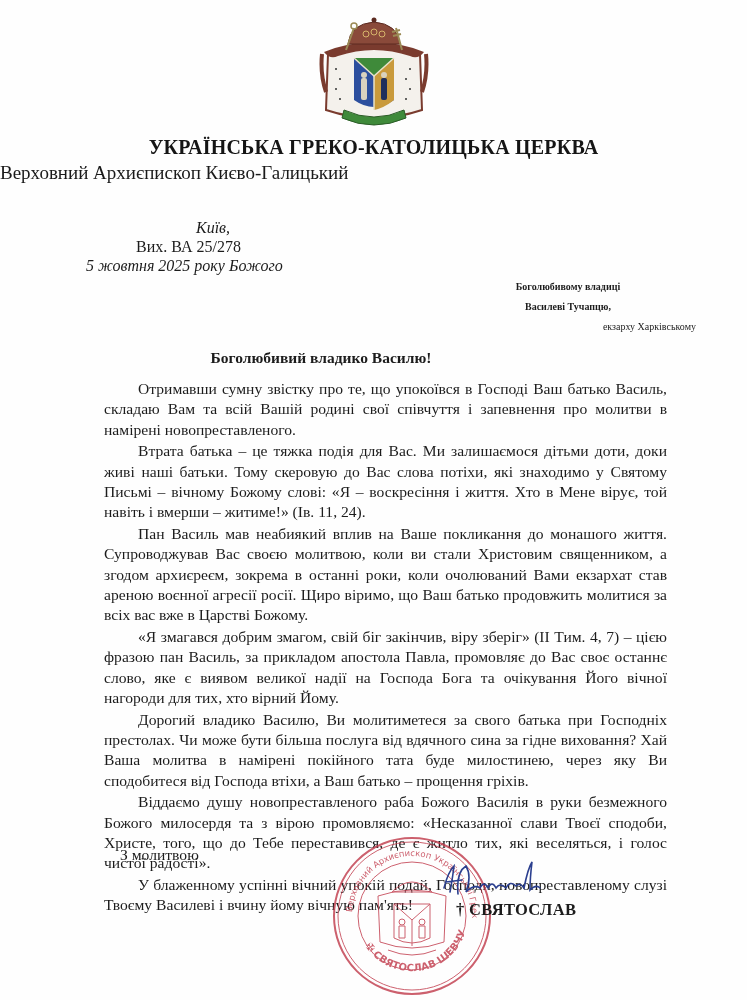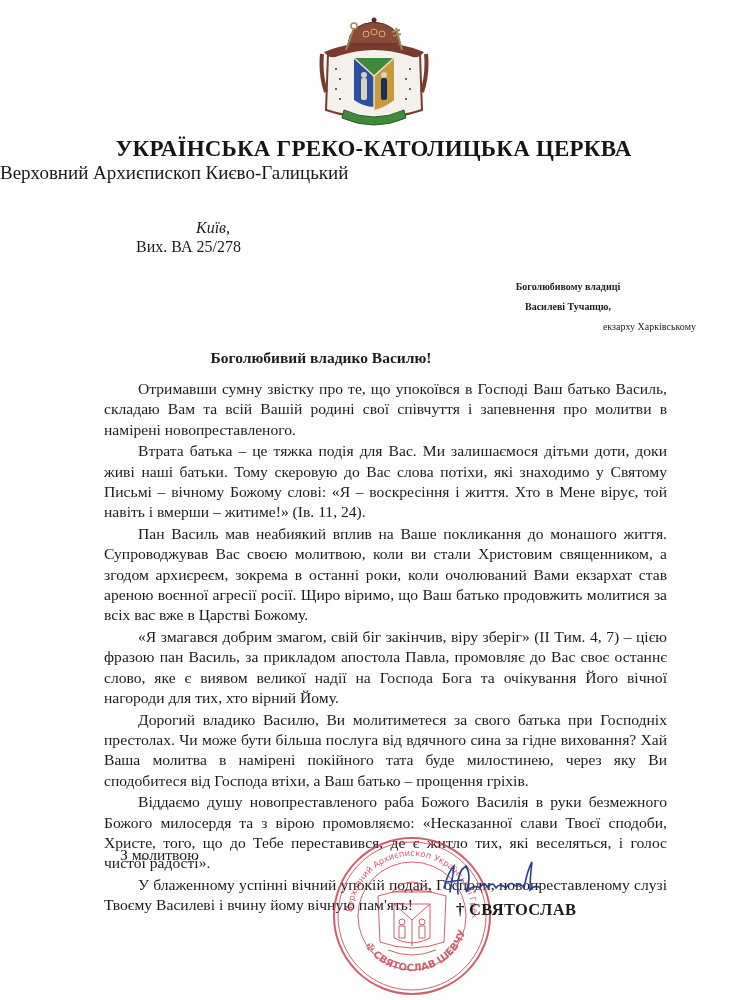--- a/index.html
+++ b/index.html
@@ -3,21 +3,21 @@
 <meta charset="utf-8">
 <style>
   html, body { margin: 0; padding: 0; background: #ffffff; }
   body { width: 747px; height: 1000px; position: relative; overflow: hidden;
          font-family: "Liberation Serif", "DejaVu Serif", serif; color: #1c1c1c; }
   .page { position: absolute; left: 0; top: 0; width: 747px; height: 1000px; background: #fefefe; }
 
   .coat { position: absolute; left: 318px; top: 14px; width: 112px; height: 118px; }
 
   .org-title { position: absolute; left: 0; width: 747px; top: 136px; text-align: center;
-               font-weight: bold; font-size: 23px; letter-spacing: 0.2px; color: #151515; }
+               font-weight: bold; font-size: 20px; letter-spacing: 0.2px; color: #151515; }
   .org-subtitle { position: absolute; left: 0; width: 747px; top: 162px; text-align: left;
                   font-size: 19px; color: #1a1a1a; }
 
   .meta { position: absolute; left: 86px; top: 218px; width: 230px; font-size: 16px; line-height: 19px; }
   .meta .city { font-style: italic; padding-left: 110px; }
   .meta .ref { padding-left: 50px; }
   .meta .date { font-style: italic; }
 
   .addressee { position: absolute; left: 440px; top: 277px; width: 256px; text-align: center;
                font-size: 10px; line-height: 20px; }
@@ -83,20 +83,21 @@
 
     <path d="M26 96 Q56 110 86 96 L88 104 Q56 118 24 104 Z" fill="#3f8a3a" stroke="#2a5c26" stroke-width="1"></path>
   </svg>
 
   <div class="org-title">УКРАЇНСЬКА ГРЕКО-КАТОЛИЦЬКА ЦЕРКВА</div>
   <div class="org-subtitle">Верховний Архиєпископ Києво-Галицький</div>
 
   <div class="meta">
     <div class="city">Київ,</div>
     <div class="ref">Вих. ВА 25/278</div>
+    <div class="date">5 жовтня 2025 року Божого</div>
   </div>
 
   <div class="addressee">
     <div class="b">Боголюбивому владиці</div>
     <div class="b">Василеві Тучапцю,</div>
     <div class="l3">екзарху Харківському</div>
   </div>
 
   <div class="salutation">Боголюбивий владико Василю!</div>
 

